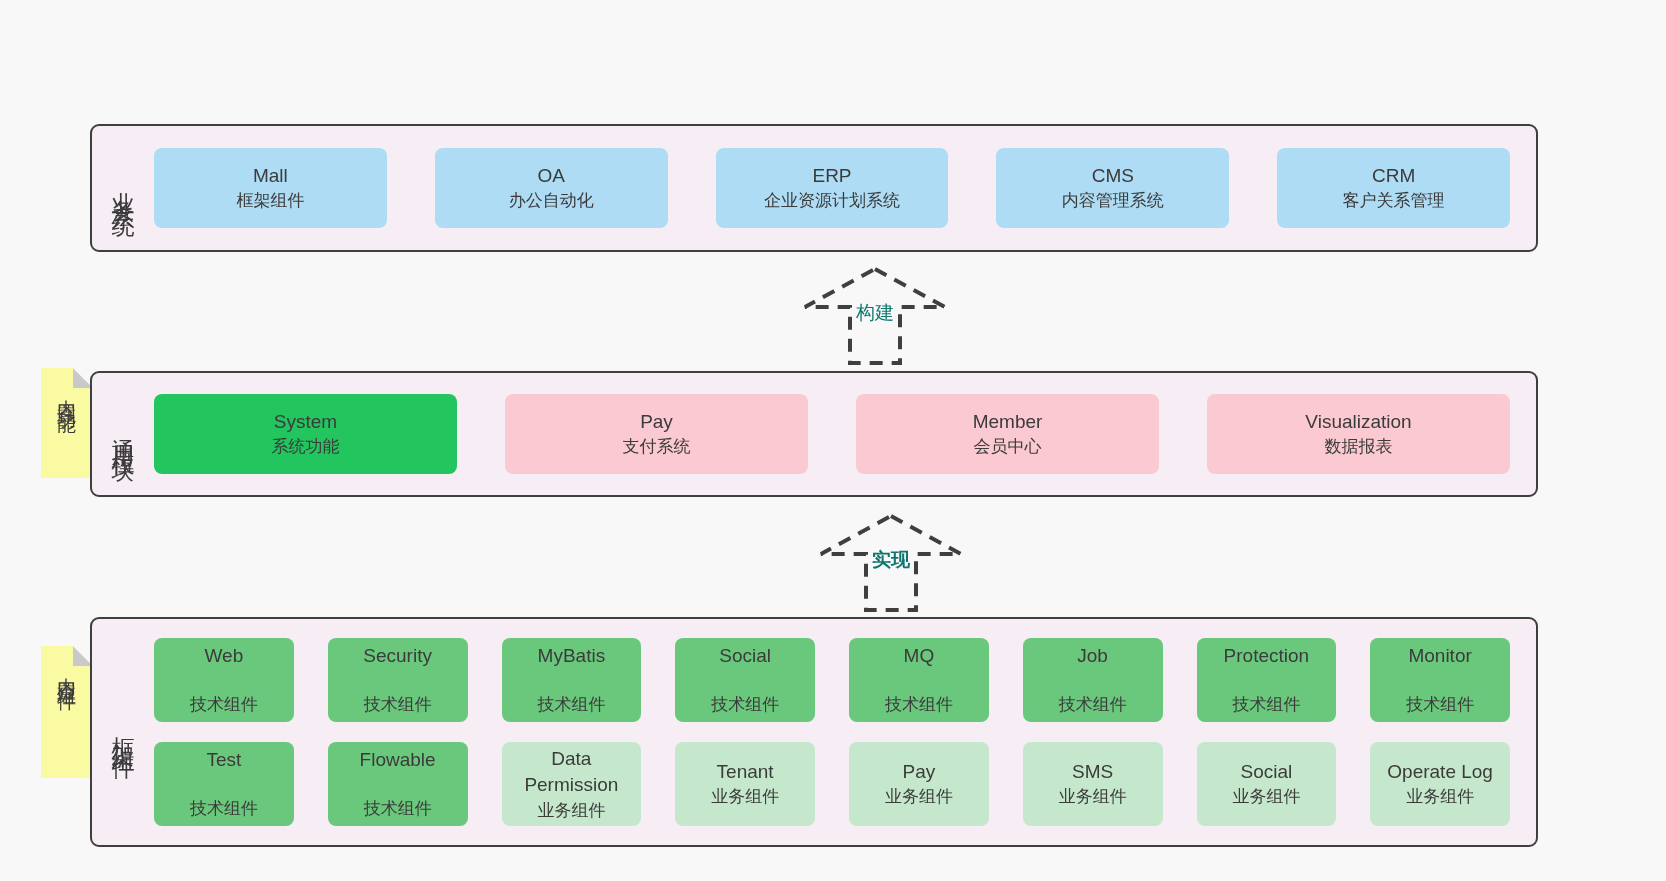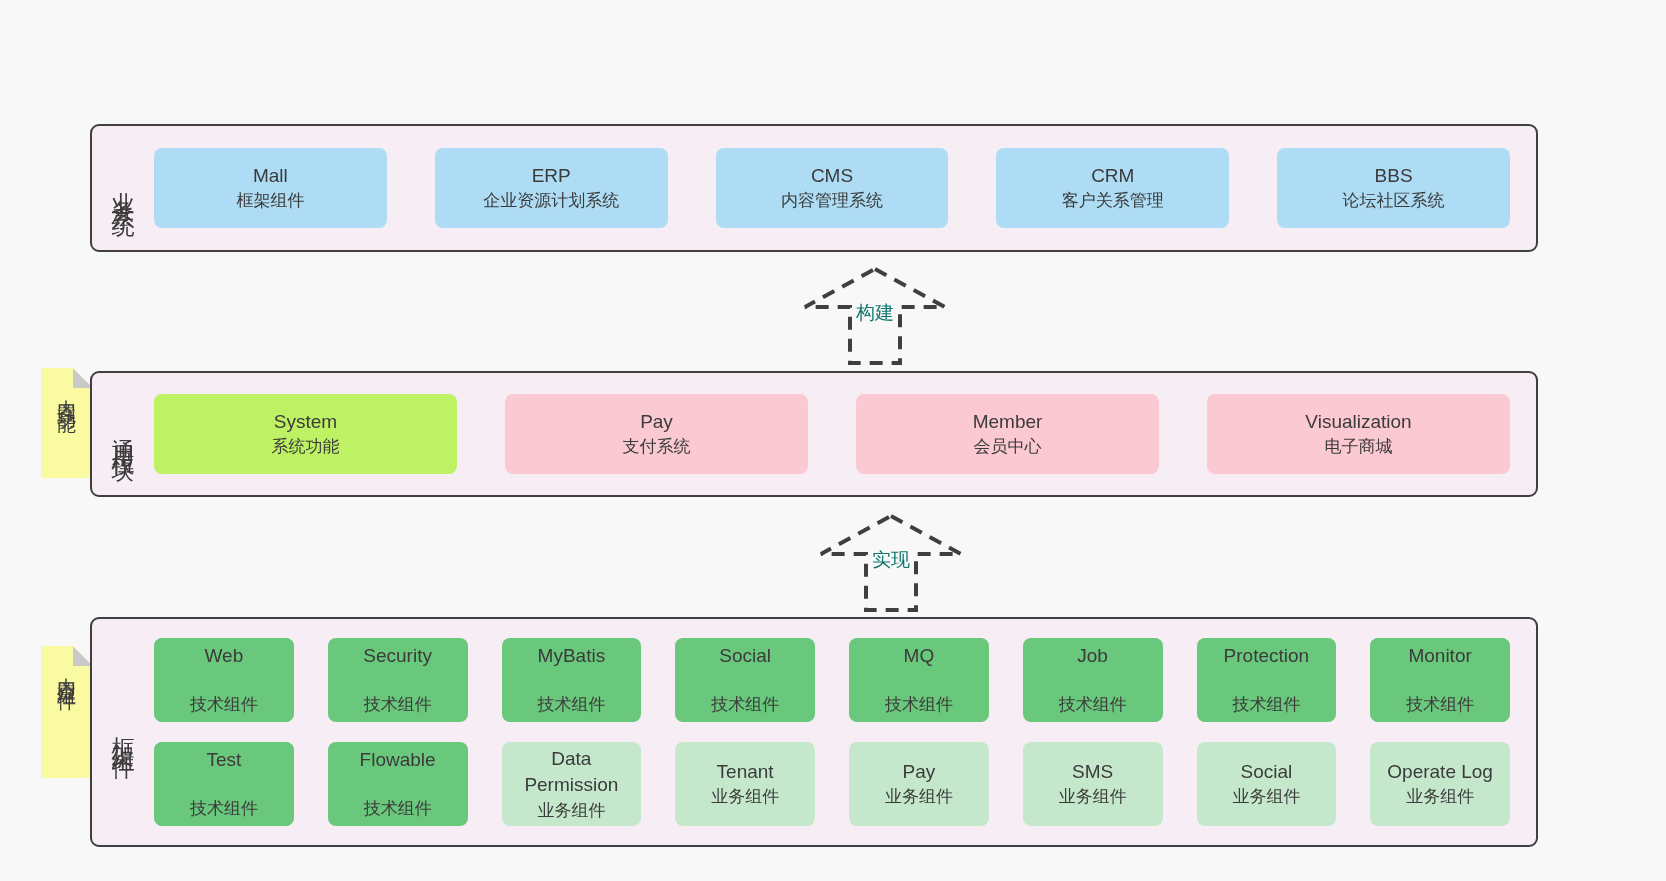--- a/index.html
+++ b/index.html
@@ -35,28 +35,28 @@
     flex:1; border-radius:8px;
     display:flex; flex-direction:column; justify-content:center; align-items:center;
     text-align:center; padding:0 6px;
     line-height:1.4;
   }
   .h80 { height:80px; }
   .h84 { height:84px; }
   .box .en { font-size:19px; display:block; width:100%; }
   .box .zh { font-size:17px; display:block; width:100%; }
   .blue        { background:#addcf4; }
-  .red         { background:#bef264; }
+  .red         { background:#22c55e; }
   .pink        { background:#fbc9d1; }
   .green       { background:#69c87b;gap:24px; }
   .green-light { background:#c5e8cc; }
 
   .arrow { position:absolute; width:150px; height:100px; z-index:1; }
   #arrow-1 { left:800px; top:266px; }
-  #arrow-2 { left:816px; top:513px; }
+  #arrow-2 { left:816px; top:513px;font-weight:bold; }
   .arrow svg { width:100%; height:100%; display:block; }
   .arrow-shape { fill:none; stroke:#3f3f3f; stroke-width:4; stroke-dasharray:13 9; }
   .arrow-label {
     position:absolute; left:50%; top:34px; transform:translateX(-50%);
     background:#f8f8f8; padding:0 3px;
     font-size:19px; color:#0f766e; white-space:nowrap;
   }
 
   .sticky {
     position:absolute; width:52px; z-index:1;
@@ -83,34 +83,34 @@
 <div>
 
   <section class="layer" id="layer-1">
     <div class="layer-label">业务系统</div>
     <div class="row">
       <div class="box blue h80">
         <span class="en">Mall</span>
         <span class="zh">框架组件</span>
       </div>
       <div class="box blue h80">
+        <span class="en">OA</span>
+        <span class="zh">办公自动化</span>
+      </div>
+      <div class="box blue h80">
         <span class="en">ERP</span>
         <span class="zh">企业资源计划系统</span>
       </div>
       <div class="box blue h80">
         <span class="en">CMS</span>
         <span class="zh">内容管理系统</span>
       </div>
       <div class="box blue h80">
         <span class="en">CRM</span>
         <span class="zh">客户关系管理</span>
-      </div>
-      <div class="box blue h80">
-        <span class="en">BBS</span>
-        <span class="zh">论坛社区系统</span>
       </div>
     </div>
   </section>
 
   <div class="arrow" id="arrow-1">
     <svg viewBox="0 0 150 100">
       <polygon class="arrow-shape" points="75,3 145,41 100,41 100,97 50,97 50,41 5,41"></polygon>
     </svg>
     <span class="arrow-label">构建</span>
   </div>
@@ -130,21 +130,21 @@
       <div class="box pink h80">
         <span class="en">Pay</span>
         <span class="zh">支付系统</span>
       </div>
       <div class="box pink h80">
         <span class="en">Member</span>
         <span class="zh">会员中心</span>
       </div>
       <div class="box pink h80">
         <span class="en">Visualization</span>
-        <span class="zh">电子商城</span>
+        <span class="zh">数据报表</span>
       </div>
     </div>
   </section>
 
   <div class="arrow" id="arrow-2">
     <svg viewBox="0 0 150 100">
       <polygon class="arrow-shape" points="75,3 145,41 100,41 100,97 50,97 50,41 5,41"></polygon>
     </svg>
     <span class="arrow-label">实现</span>
   </div>

